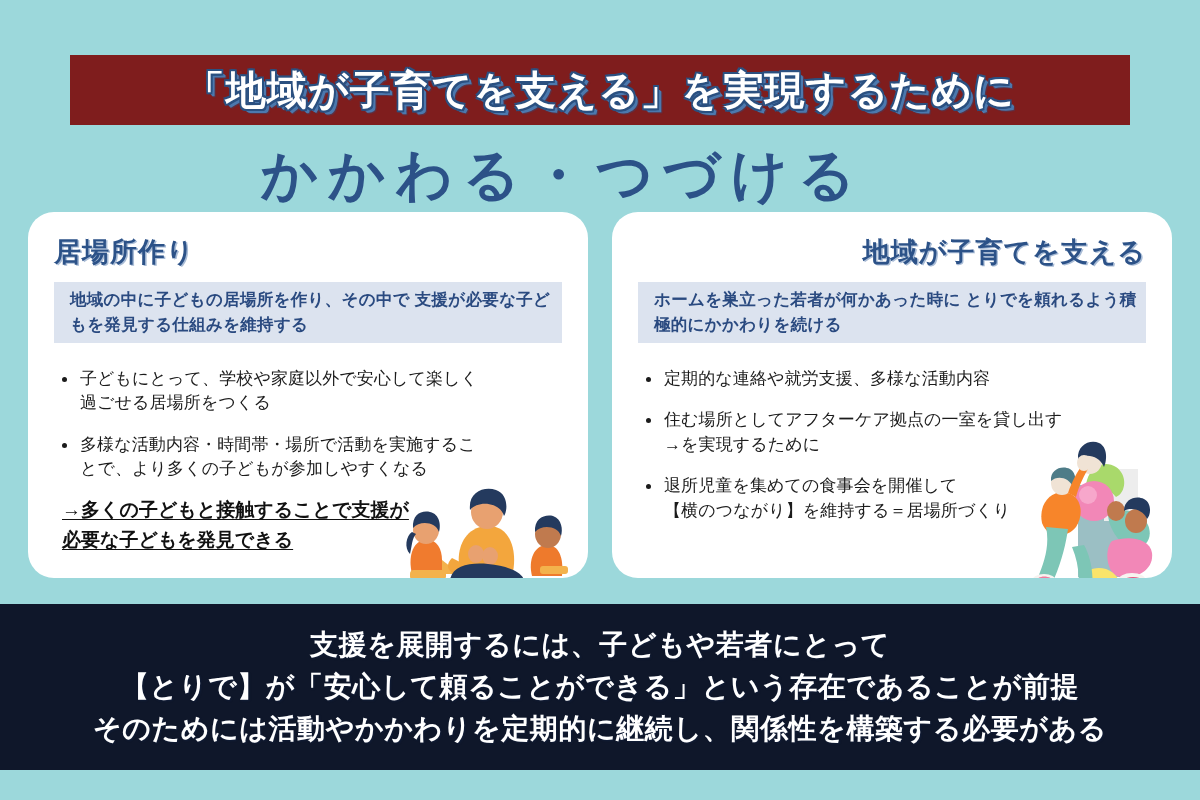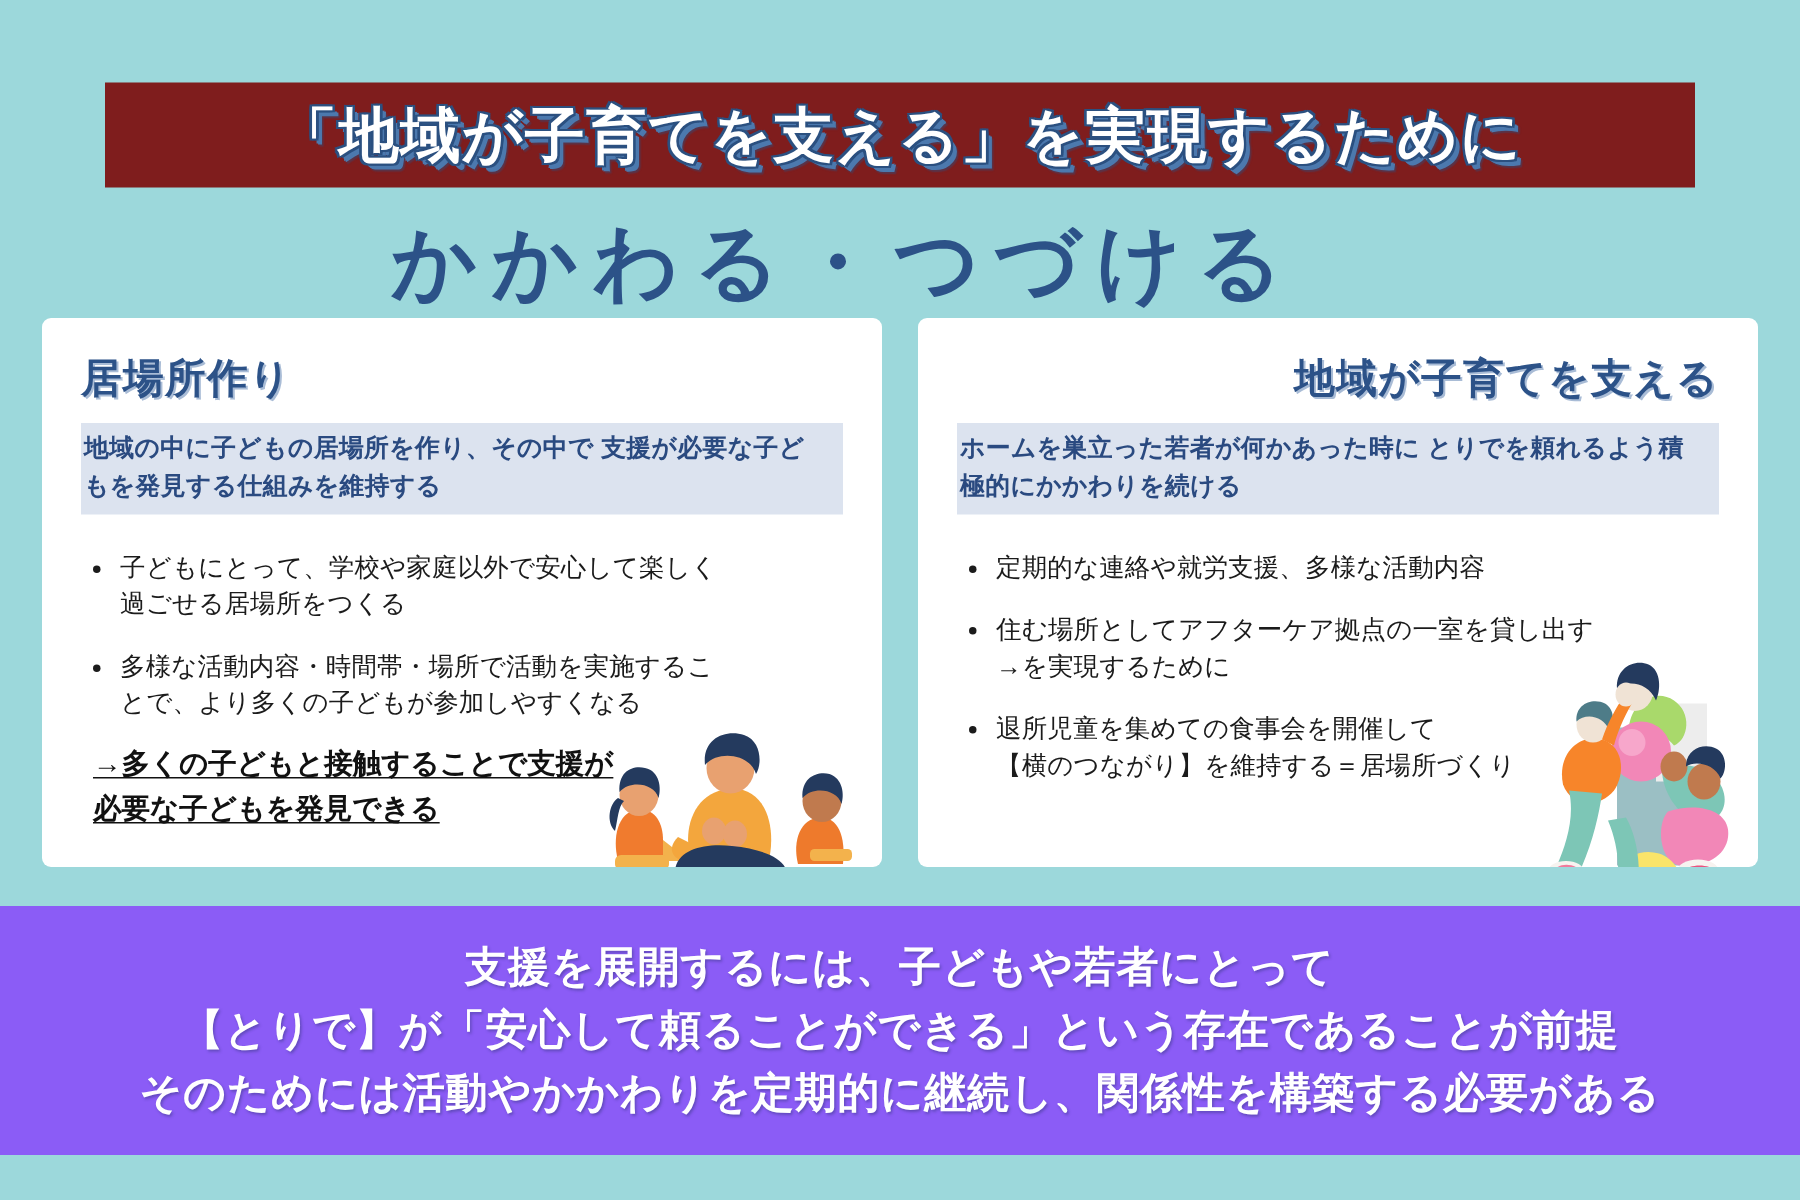--- a/index.html
+++ b/index.html
@@ -54,21 +54,21 @@
     position: absolute;
     left: 28px; top: 212px;
     width: 1144px; height: 366px;
     display: flex;
     gap: 24px;
   }
   .card {
     position: relative;
     flex: 1 1 0;
     background: #ffffff;
-    border-radius: 6px;
+    border-radius: 26px;
     padding: 22px 26px 10px 26px;
     overflow: hidden;
   }
   .card-head {
     font-size: 27px;
     font-weight: bold;
     color: #2C5288;
     letter-spacing: 1px;
     text-shadow: 1.4px 1.4px 0 #a9bcd6;
     margin-bottom: 12px;
@@ -76,21 +76,21 @@
   .card-head.right { text-align: right; }
 
   .lead {
     display: inline-block;
     background: #DCE3EF;
     color: #2A4A80;
     font-size: 16.5px;
     font-weight: bold;
     line-height: 1.5;
     letter-spacing: .3px;
-    padding: 5px 9px 6px 2px;
+    padding: 5px 9px 6px 16px;
     margin-bottom: 14px;
   }
 
   ul.bullets { list-style: none; }
   ul.bullets > li {
     position: relative;
     padding-left: 26px;
     margin-bottom: 17px;
     font-size: 17px;
     line-height: 1.45;
@@ -125,21 +125,21 @@
   
   .illus { position: absolute; pointer-events: none; }
   .illus-left  { right: 8px;  bottom: -4px; width: 190px; height: 120px; }
   .illus-right { right: 2px;  bottom: -14px; width: 150px; height: 165px; }
 
   
   .banner {
     position: absolute;
     left: 0; top: 604px;
     width: 1200px; height: 166px;
-    background: #8b5cf6;
+    background: #0f172a;
     display: flex; flex-direction: column;
     align-items: center; justify-content: center;
     gap: 4px;
   }
   .banner-line {
     color: #ffffff;
     font-size: 28px;
     font-weight: bold;
     letter-spacing: .6px;
     white-space: nowrap;

